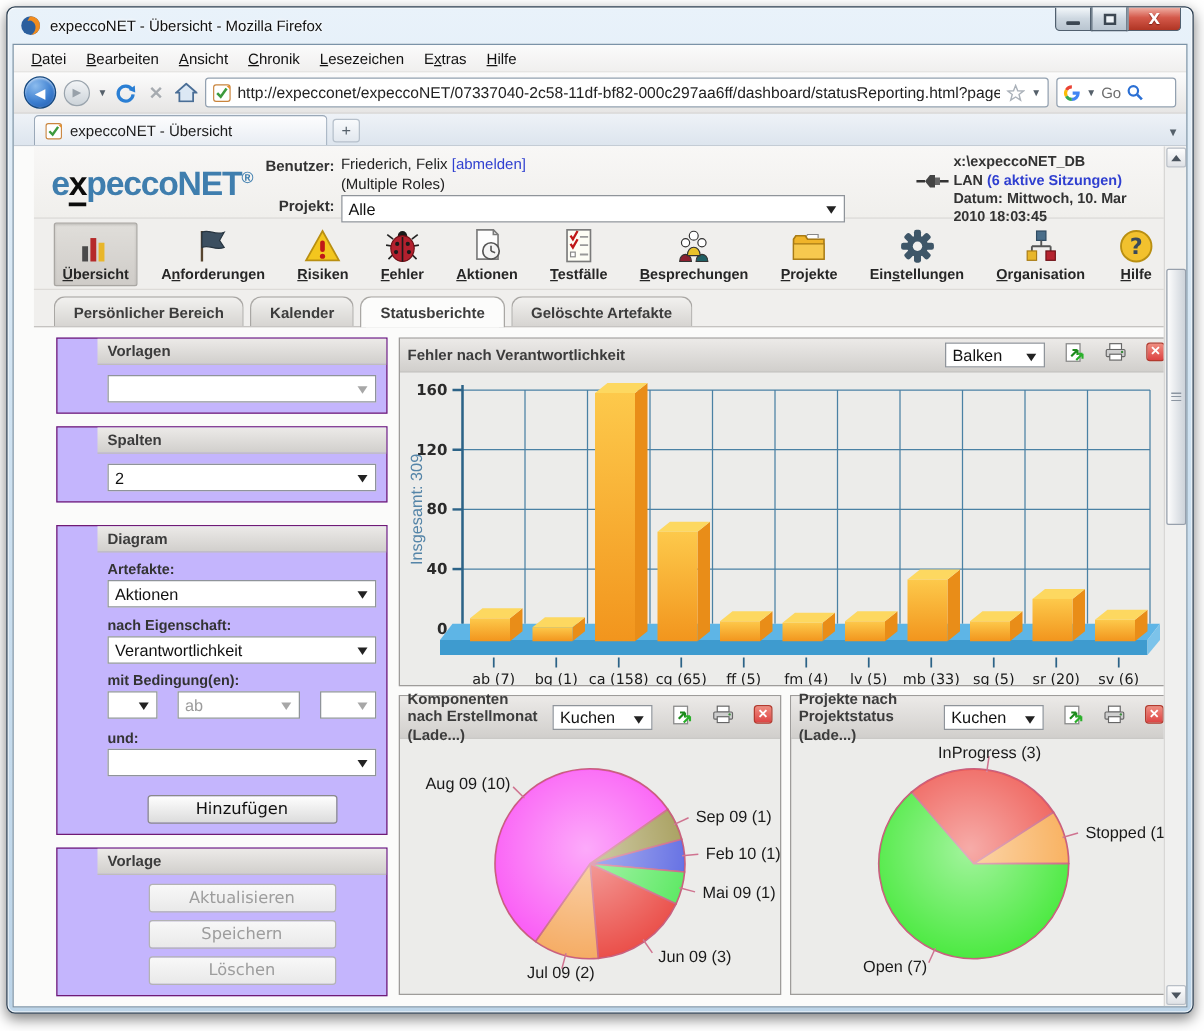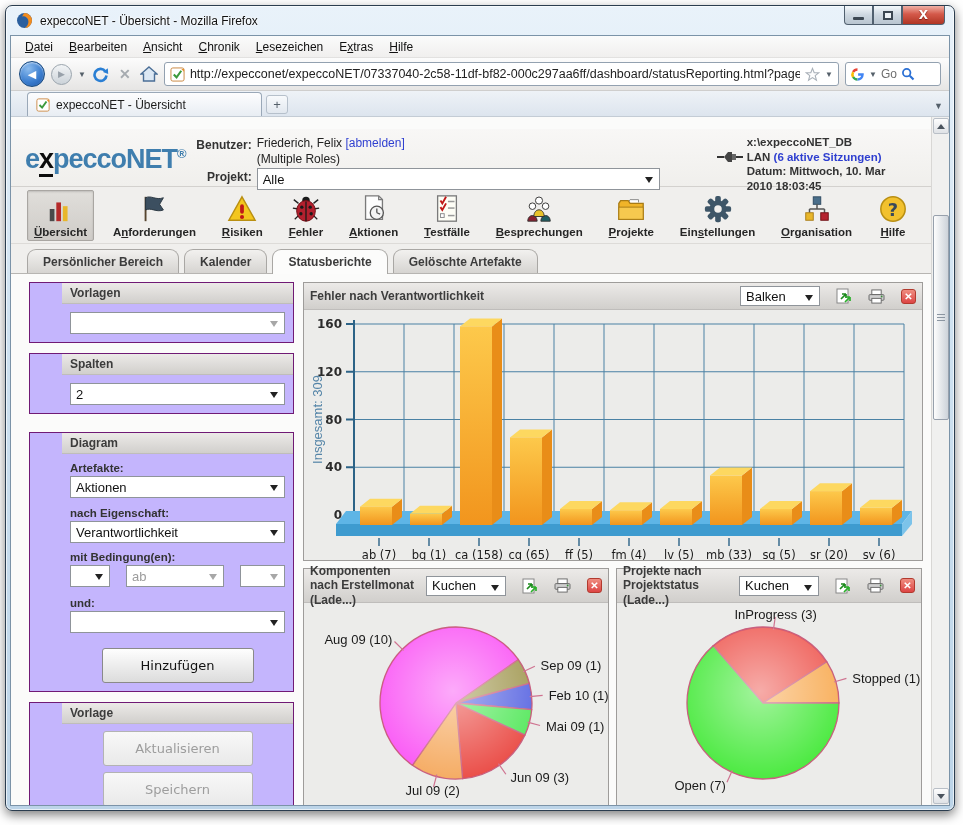--- a/index.html
+++ b/index.html
@@ -63,21 +63,21 @@
     border-radius:4px 4px 0 0; background:linear-gradient(#fdfdfe,#e8edf3);
     display:flex; align-items:center; gap:6px; padding:0 8px; }
   .btab-label { font-size:12px; color:#1c1c1c; white-space:nowrap; overflow:hidden; }
   .newtab { width:22px; height:19px; margin:0 0 2px 4px; border:1px solid #b6c0cb;
     border-radius:3px; background:linear-gradient(#f8fafc,#e2e8ef); color:#55606a;
     font-size:13px; display:flex; align-items:center; justify-content:center; }
   .alltabs { position:absolute; right:6px; bottom:5px; font-size:9px; color:#55606a; }
 
   
   .viewport { flex:1; position:relative; overflow:hidden; background:#fbfbfa; }
-  .page { position:absolute; left:0; top:0; width:920px; bottom:0; overflow:hidden;margin-top:12px; }
+  .page { position:absolute; left:16px; top:0; width:920px; bottom:0; overflow:hidden; }
 
   .page-header { height:58px; background:linear-gradient(#f8f7f6,#f0efec);
     border-bottom:1px solid #d3d1ce; display:flex; padding:5px 10px 4px 14px; }
   .logo { width:208px; padding-top:10px; font-weight:bold; font-size:27px;
     color:#3f7eae; letter-spacing:-1px; }
   .logo .lx { color:#0c0c0c; border-bottom:3px solid #0c0c0c; line-height:.8; }
   .logo sup { font-size:13px; }
   .hdr-center { display:grid; grid-template-columns:66px 460px; column-gap:5px;
     row-gap:0; align-content:start; padding-top:2px; }
   .hlabel { font-size:12px; font-weight:bold; color:#333; text-align:right; padding-top:2px;}
@@ -114,34 +114,34 @@
   .section-b { padding:8px; }
   .flabel { font-size:11.5px; font-weight:bold; color:#333; margin-bottom:2px; }
   .sel { height:22px; background:#fff; border:1px solid #8f949a; display:flex;
     align-items:center; padding-left:5px; font-size:13px; color:#111; position:relative; }
   .sel .arr { position:absolute; right:6px; top:8px; width:0; height:0;
     border-left:4px solid transparent; border-right:4px solid transparent;
     border-top:6px solid #222; }
   .sel.dis { color:#9c9c9c; }
   .sel.dis .arr { border-top-color:#a7a7a7; }
   .mb-row { display:flex; gap:16px; }
-  .btn { height:35px; border:1px solid #8a8a8a; border-radius:3px;
+  .btn { height:23px; border:1px solid #8a8a8a; border-radius:3px;
     background:linear-gradient(#fefefe,#dcdcdc); font-size:13px; color:#111;
     display:flex; align-items:center; justify-content:center;
     font-family:"DejaVu Sans",sans-serif; }
   .btn.dis { border-color:#b3b3b3; color:#9d9d9d; background:linear-gradient(#f8f8f8,#e9e9e9); }
 
   
   .charts { width:620px; }
   .panel { border:1px solid #9e9c9a; background:#ececea; }
   .panel-h { background:linear-gradient(#eceae8,#d1cfcc); border-bottom:1px solid #bfbdbb;
     display:flex; align-items:center; padding:3px 6px; gap:6px; }
   .panel-title { font-size:12px; font-weight:bold; color:#3c3c3c; line-height:1.2;
     flex:1; }
-  .panel-ctrl { display:flex; align-items:center; gap:16px; }
+  .panel-ctrl { display:flex; align-items:flex-start; gap:16px; }
   .sel.small { width:80px; height:20px; }
   .closebtn { width:15px; height:15px; border:1px solid #b23a2e; border-radius:3px;
     background:linear-gradient(#ef8d80,#d44);
     color:#fff; font-size:10px; font-weight:bold; line-height:13px; text-align:center; }
   .panel.main { height:279px; margin-bottom:7px; }
   .panel.main .body { position:relative; height:250px; }
   .ylab { position:absolute; left:-49px; top:102px; width:124px; text-align:center;
     transform:rotate(-90deg); font-size:13px; color:#5585a8; }
   .row2 { display:flex; gap:7px; }
   .panel.half { width:306px; height:240px; }

